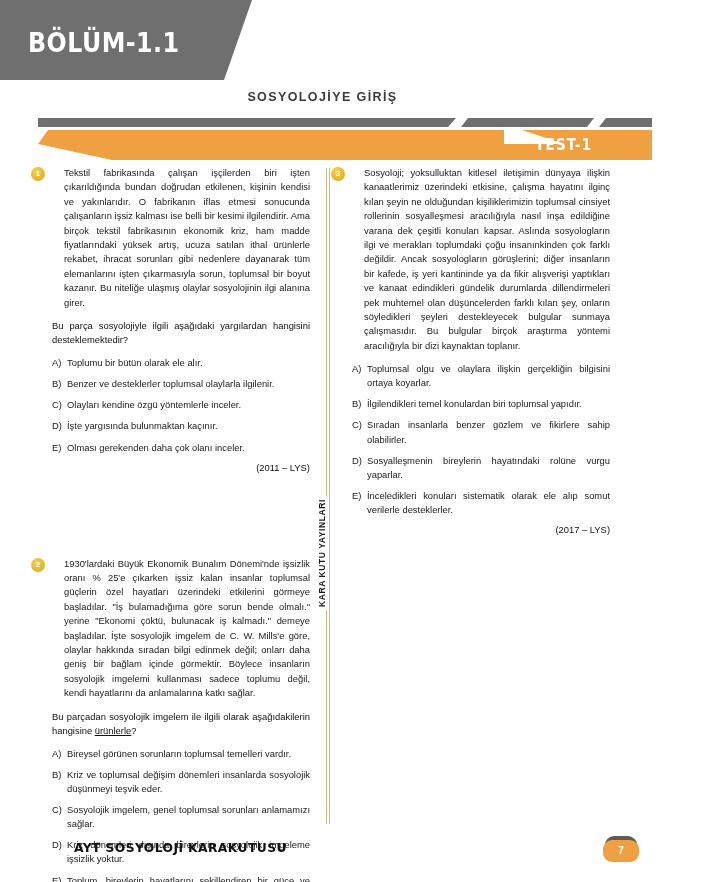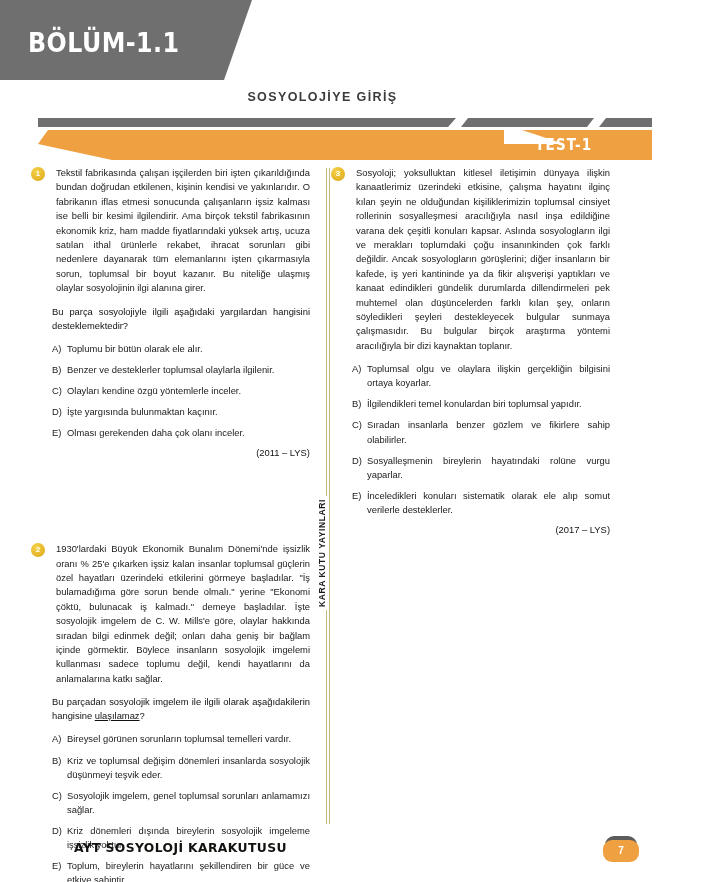--- a/index.html
+++ b/index.html
@@ -163,21 +163,21 @@
     font-size: 8px;
     font-weight: bold;
     line-height: 14px;
     text-align: center;
   }
   .passage {
     font-size: 9.4px;
     line-height: 1.53;
     text-align: justify;
     color: #1a1a1a;
-    margin: 0 0 9px 4px;
+    margin: 0 0 9px 12px;
     hyphens: manual;
   }
   .prompt {
     font-size: 9.4px;
     line-height: 1.5;
     font-weight: normal;
     text-align: justify;
     color: #111111;
     margin: 0 0 9px 0;
   }
@@ -310,21 +310,21 @@
         </li>
       </ul>
       <div class="source">(2011 – LYS)</div>
     </div>
 
     <div style="height:58px"></div>
 
     <div class="question">
       <div class="qnum">2</div>
       <p class="passage">1930'lardaki Büyük Ekonomik Bunalım Dönemi'nde işsizlik oranı % 25'e çıkarken işsiz kalan insanlar toplumsal güçlerin özel hayatları üzerindeki etkilerini görmeye başladılar. "İş bulamadığıma göre sorun bende olmalı." yerine "Ekonomi çöktü, bulunacak iş kalmadı." demeye başladılar. İşte sosyolojik imgelem de C. W. Mills'e göre, olaylar hakkında sıradan bilgi edinmek değil; onları daha geniş bir bağlam içinde görmektir. Böylece insanların sosyolojik imgelemi kullanması sadece toplumu değil, kendi hayatlarını da anlamalarına katkı sağlar.</p>
-      <p class="prompt"><span>Bu parçadan sosyolojik imgelem ile ilgili olarak aşağıdakilerin hangisine </span><u>ulaşılamaz</u><span>?</span></p>
+      <p class="prompt"><span>Bu parçadan sosyolojik imgelem ile ilgili olarak aşağıdakilerin hangisine </span><u>ürünlerle</u><span>?</span></p>
       <ul class="options">
         <li>
           <span class="opt-key">A)</span>
           <span class="opt-text">Bireysel görünen sorunların toplumsal temelleri vardır.</span>
         </li>
         <li>
           <span class="opt-key">B)</span>
           <span class="opt-text">Kriz ve toplumsal değişim dönemleri insanlarda sosyolojik düşünmeyi teşvik eder.</span>
         </li>
         <li>

